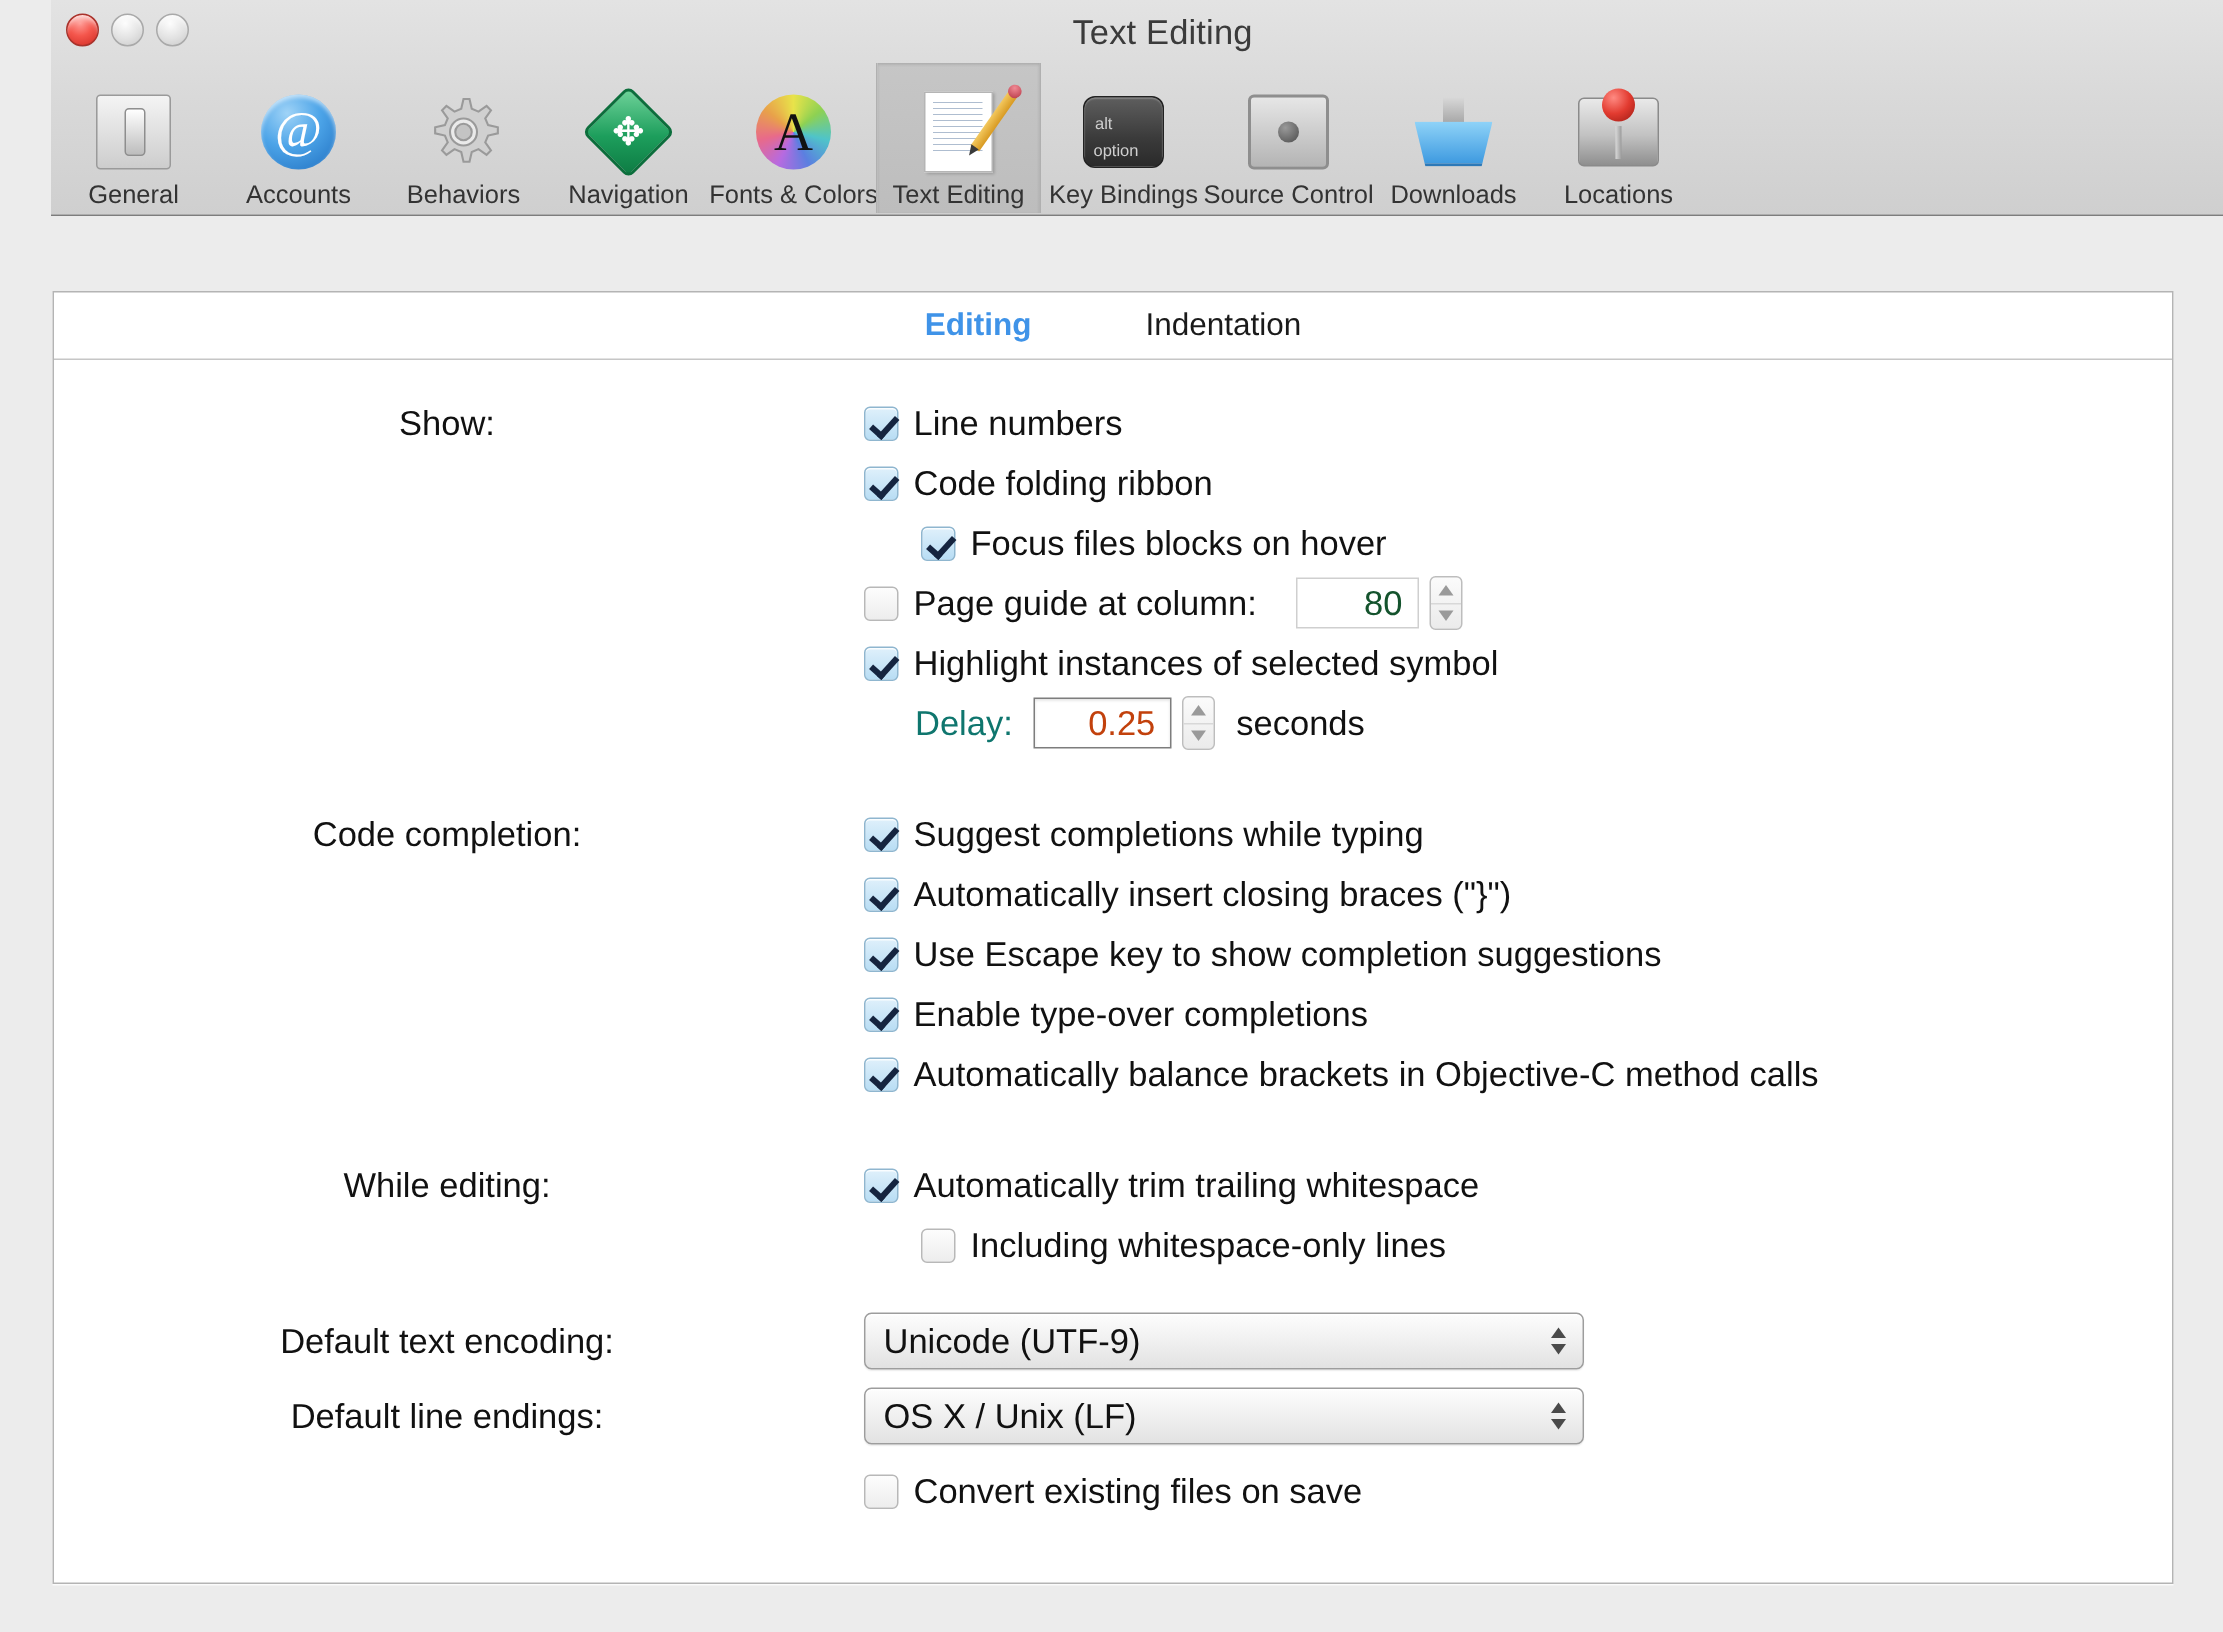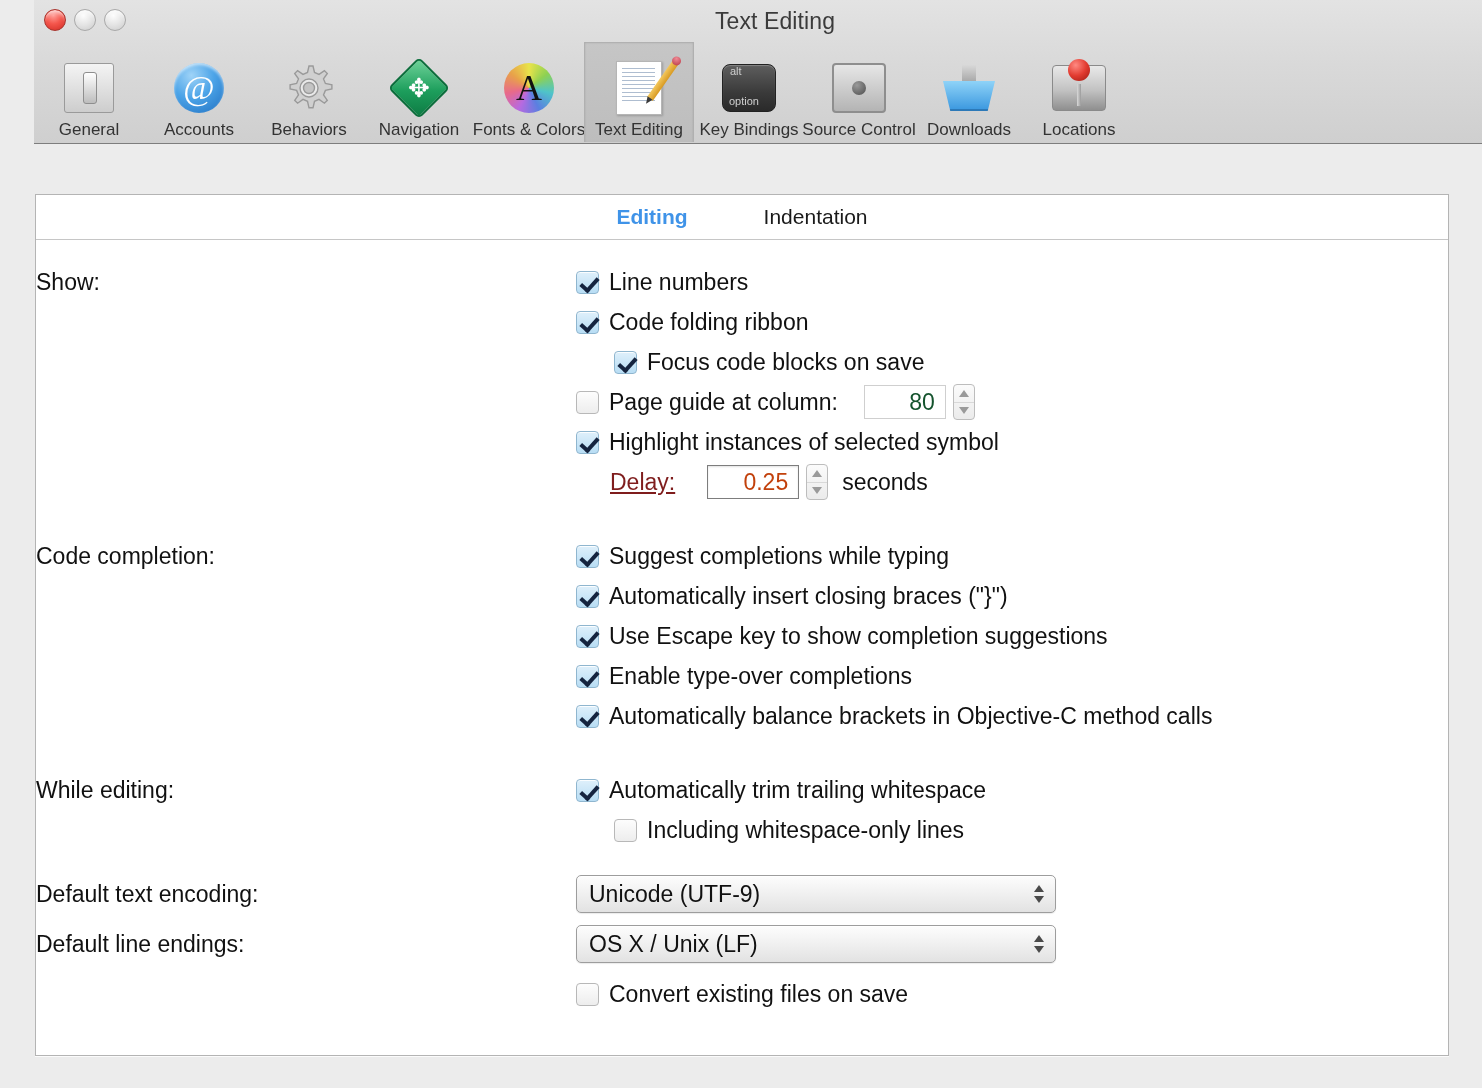--- a/index.html
+++ b/index.html
@@ -173,21 +173,21 @@
     border-left: 3.5px solid transparent; border-right: 3.5px solid transparent;
     border-top: 7px solid #3a3a3a;
   }
   .ic-key {
     width: 52px; height: 46px; border-radius: 8px;
     background: linear-gradient(to bottom, #5e5e5e 0%, #3a3a3a 60%, #2a2a2a 100%);
     border: 1px solid #222;
     color: #cfcfcf; position: relative;
     box-shadow: inset 0 1px 1px rgba(255,255,255,.25);
   }
-  .ic-key .k1 { position: absolute; top: 0; left: 7px; font-size: 11px; }
+  .ic-key .k1 { position: absolute; top: 12px; left: 7px; font-size: 11px; }
   .ic-key .k2 { position: absolute; bottom: 4px; left: 6px; font-size: 11px; }
   .ic-safe {
     width: 50px; height: 46px; border-radius: 4px;
     background: linear-gradient(to bottom, #e6e6e6, #b4b4b4);
     border: 2px solid #8e8e8e; position: relative;
   }
   .ic-safe::after {
     content: ""; position: absolute; left: 50%; top: 50%;
     width: 14px; height: 14px; margin: -7px 0 0 -7px;
     border-radius: 50%;
@@ -264,21 +264,21 @@
     position: relative;
   }
 
   .row {
     display: flex;
     align-items: center;
     min-height: 40px;
   }
   .row-label {
     width: 540px;
-    text-align: left;
+    text-align: center;
     padding-right: 16px;
     box-sizing: border-box;
     font-size: 23px;
     color: #111;
     white-space: nowrap;
   }
   .row-body {
     display: flex;
     align-items: center;
     flex: 1;
@@ -370,24 +370,23 @@
   .stepper .down { border-top: 7px solid #9a9a9a; }
 
   .suffix {
     font-size: 23px;
     color: #111;
     margin-left: 14px;
     white-space: nowrap;
   }
   .prefix {
     font-size: 23px;
-    color: #7f1d1d;
-    margin-right: 32px;
+    color: #0f766e;
+    margin-right: 14px;
     white-space: nowrap;
-    text-decoration: underline;
   }
 
   
   .popup {
     width: 480px;
     height: 38px;
     box-sizing: border-box;
     border: 1px solid #9d9d9d;
     border-radius: 5px;
     background: linear-gradient(to bottom, #fdfdfd 0%, #f0f0f0 50%, #e2e2e2 100%);
@@ -557,21 +556,21 @@
         <div class="row-body">
           <div class="cb on"></div>
           <span class="cb-label">Code folding ribbon</span>
         </div>
       </div>
 
       <div class="row">
         <div class="row-label"></div>
         <div class="row-body indent-1">
           <div class="cb on"></div>
-          <span class="cb-label">Focus code blocks on save</span>
+          <span class="cb-label">Focus files blocks on hover</span>
         </div>
       </div>
 
       <div class="row">
         <div class="row-label"></div>
         <div class="row-body">
           <div class="cb off"></div>
           <span class="cb-label">Page guide at column:</span>
           <div class="tf wide disabled" style="margin-left:26px;">80</div>
           <div class="stepper">

